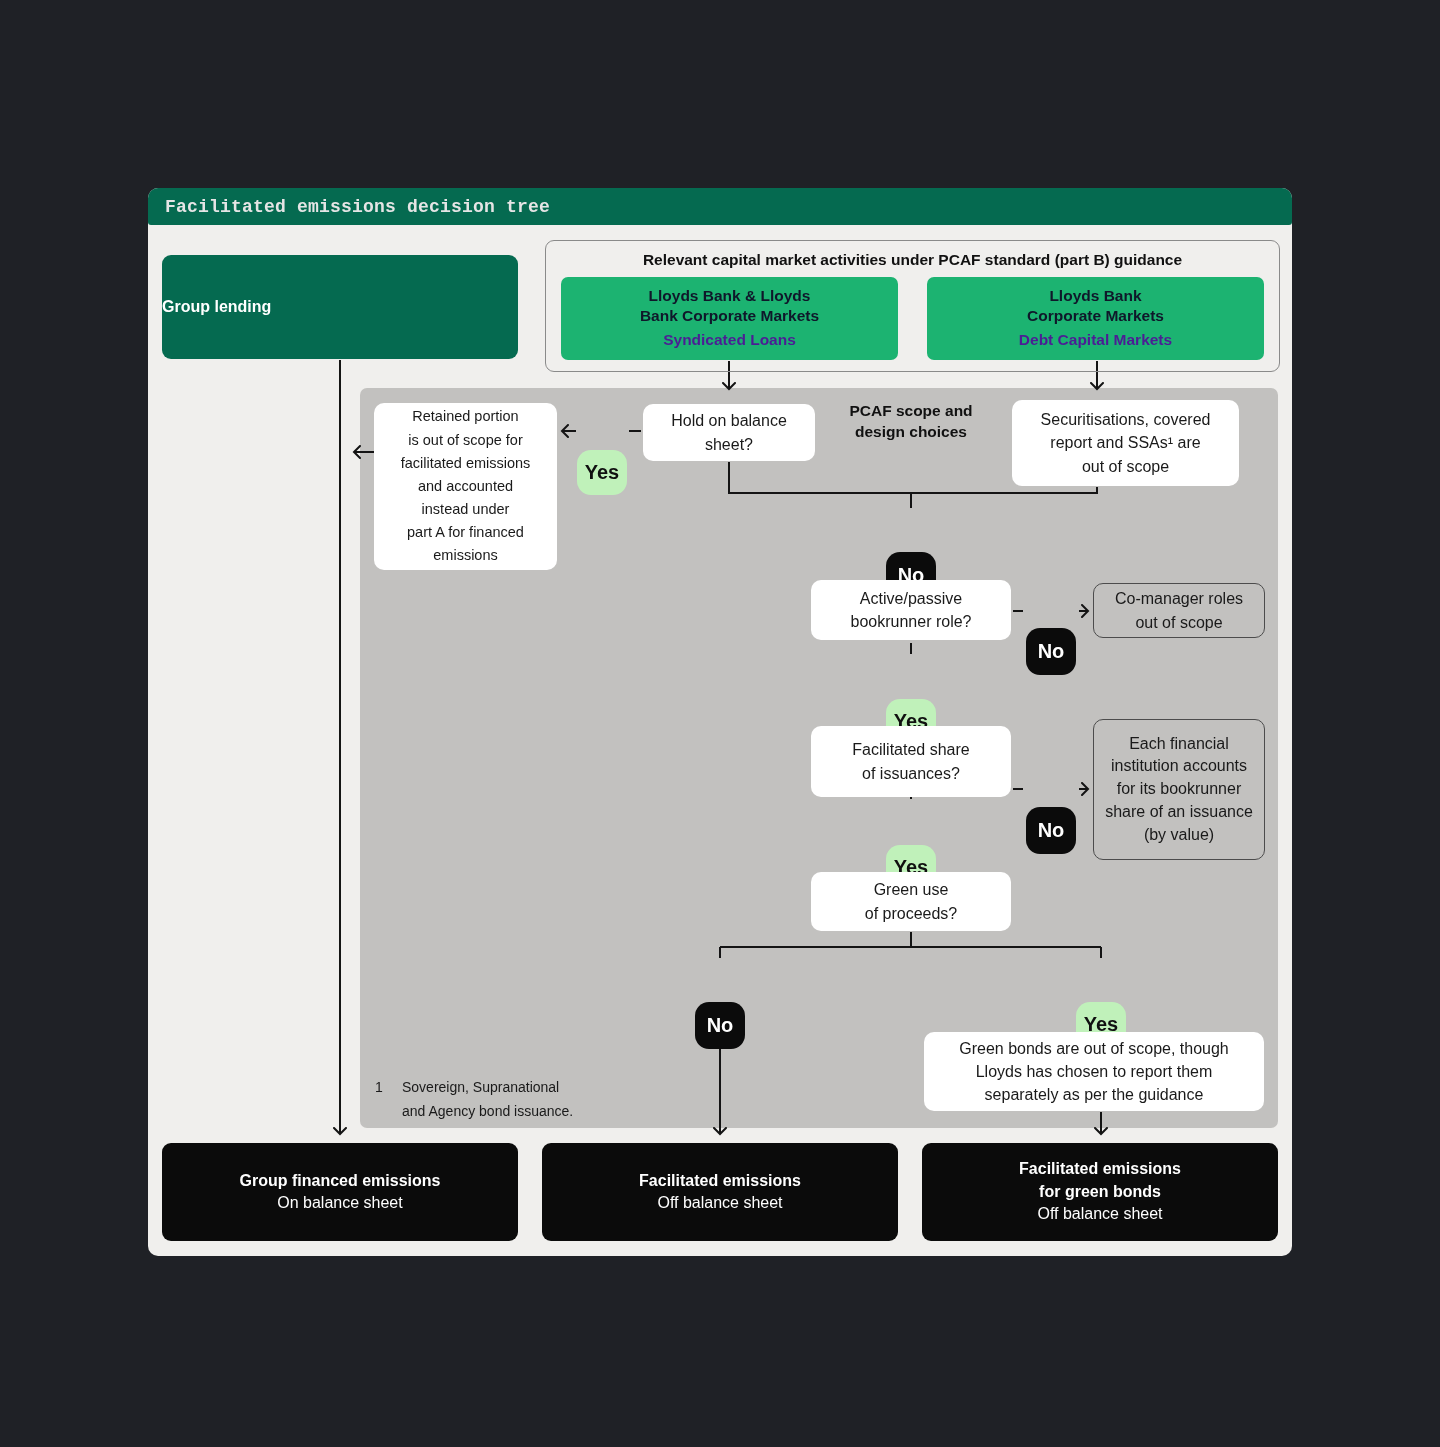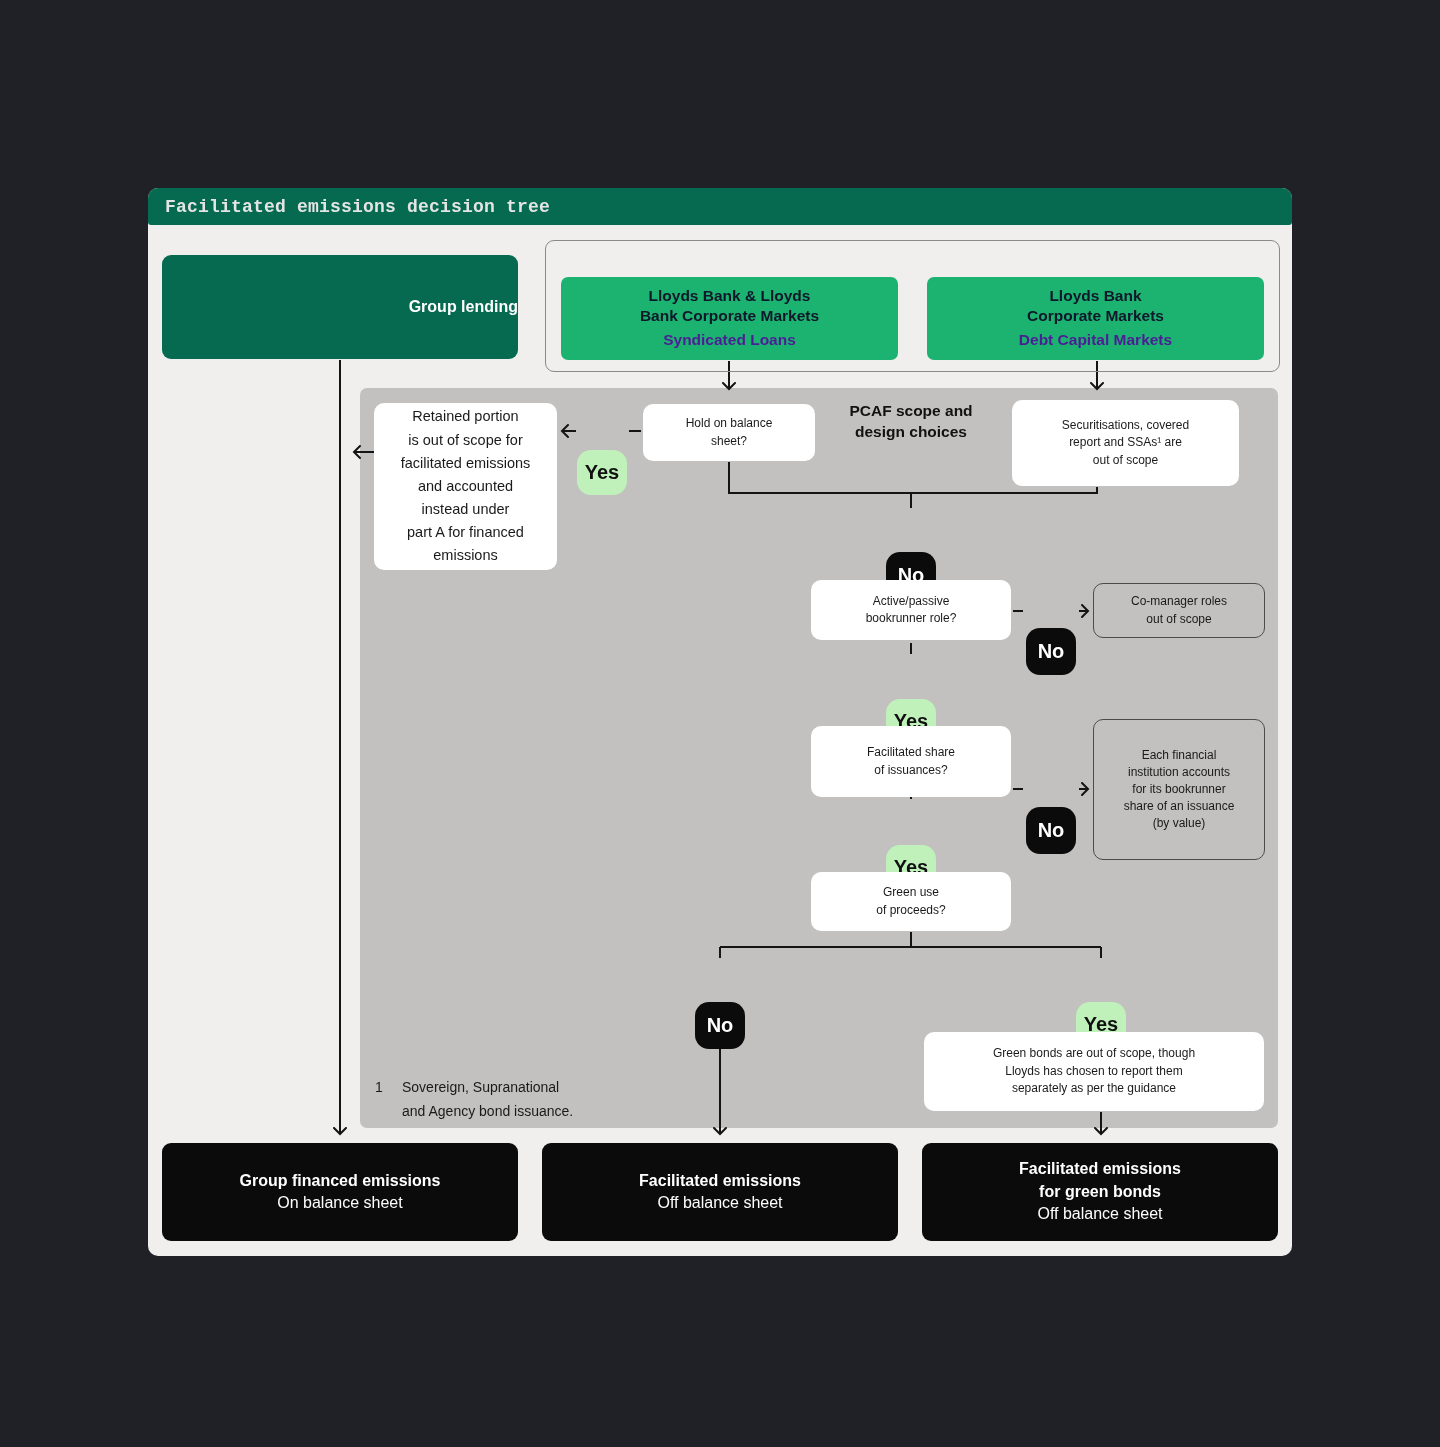--- a/index.html
+++ b/index.html
@@ -8,35 +8,35 @@
     font-family:"Liberation Sans",sans-serif;color:#1a1a1a;overflow:hidden;
   }
   .abs{position:absolute;box-sizing:border-box;}
   
   .panel{left:148px;top:188px;width:1144px;height:1068px;background:#f0efed;border-radius:10px;}
   .titlebar{left:148px;top:188px;width:1144px;height:37px;background:#056a50;
     border-radius:10px 10px 3px 3px;display:flex;align-items:center;padding-left:17px;}
   .titlebar span{color:#e5e5e5;font-weight:bold;font-size:18px;letter-spacing:.2px;font-family:Liberation Mono, monospace;}
   
   .group-box{left:162px;top:255px;width:356px;height:104px;background:#056a50;border-radius:9px;
-    display:flex;align-items:center;justify-content:flex-end;}
+    display:flex;align-items:center;justify-content:flex-start;}
   .group-box span{color:#fff;font-weight:bold;font-size:16px;}
   
   .cap-container{left:545px;top:240px;width:735px;height:132px;border:1px solid #8a8a8a;border-radius:9px;}
   .cap-title{left:545px;top:251px;width:735px;text-align:center;font-weight:bold;font-size:15.5px;color:#111;}
   .cap-card{top:277px;width:337px;height:83px;background:#1cb371;border-radius:7px;
     display:flex;flex-direction:column;justify-content:space-between;align-items:center;
     padding:9px 6px 11px 6px;}
   .cap-card .org{font-weight:bold;font-size:15.5px;line-height:1.32;text-align:center;color:#0f172a;white-space:pre-line;}
   .cap-card .act{font-weight:bold;font-size:15.5px;text-align:center;color:#4c1d95;}
   
   .tree-panel{left:360px;top:388px;width:918px;height:740px;background:#c2c1bf;border-radius:7px;}
   
   .wbox,.obox{display:flex;align-items:center;justify-content:center;text-align:center;
-    font-size:12px;line-height:1.45;color:#1a1a1a;white-space:pre-line;border-radius:10px;}
+    font-size:16px;line-height:1.45;color:#1a1a1a;white-space:pre-line;border-radius:10px;}
   .wbox{background:#ffffff;}
   .obox{background:transparent;border:1.5px solid #4c4c4c;}
   .pcaf-label{left:831px;top:401px;width:160px;text-align:center;font-weight:bold;
     font-size:15.5px;line-height:1.35;color:#111;white-space:pre-line;}
   
   .badge{display:flex;align-items:center;justify-content:center;font-weight:bold;font-size:20px;border-radius:14px;margin-top:41px;}
   .badge.yes{background:#c0f1ba;color:#101010;width:50px;height:45px;}
   .badge.no{background:#0b0b0b;color:#ffffff;width:50px;height:47px;}
   
   .footnote{left:375px;top:1076px;font-size:14px;line-height:1.7;color:#1a1a1a;display:flex;}
@@ -107,20 +107,21 @@
       <path d="M1101,1008 V1025" marker-end="url(#ah)"></path>
       <path d="M1101,1112 V1134" marker-end="url(#ah)"></path>
     </g>
   </svg>
 
   <div class="abs group-box">
     <span>Group lending</span>
   </div>
 
   <div class="abs cap-container"></div>
+  <div class="abs cap-title">Relevant capital market activities under PCAF standard (part B) guidance</div>
   <div class="abs cap-card" style="left:561px;">
     <div class="org">Lloyds Bank &amp; Lloyds
 Bank Corporate Markets</div>
     <div class="act">Syndicated Loans</div>
   </div>
   <div class="abs cap-card" style="left:927px;">
     <div class="org">Lloyds Bank
 Corporate Markets</div>
     <div class="act">Debt Capital Markets</div>
   </div>

